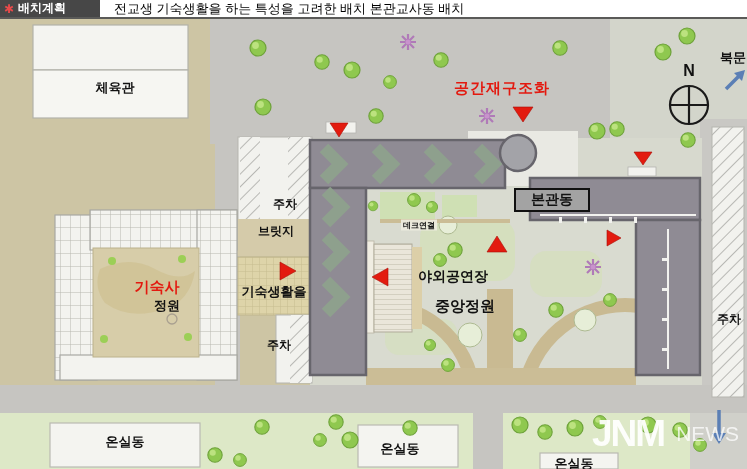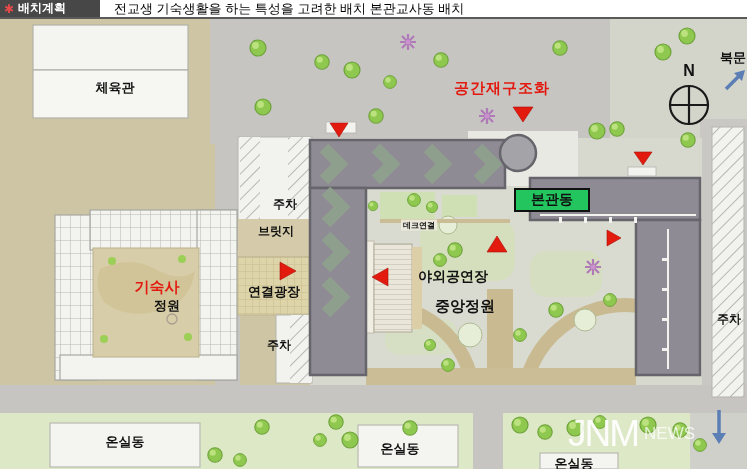--- a/index.html
+++ b/index.html
@@ -12,26 +12,26 @@
   .header-star { color:#e84a4a; font-size:12px; line-height:1; }
   .header-section { font-size:12px; font-weight:bold; letter-spacing:0px; }
   .header-title { flex:1; display:flex; align-items:center; padding-left:14px; font-size:13px; font-weight:normal; color:#000; }
 
   
   .map { position:absolute; top:19px; left:0; width:747px; height:450px; }
   .map svg { position:absolute; top:0; left:0; }
 
   .lbl { position:absolute; transform:translate(-50%,-50%); white-space:nowrap; font-weight:bold; color:#111; }
   .lbl-red { color:#e3190f; }
-  .lbl-box { background:#22c55e; border:2px solid #111; padding:1px 15px; }
+  .lbl-box { background:#a3a3a3; border:2px solid #111; padding:1px 15px; }
   .lbl-chip { background:rgba(238,235,222,.92); padding:0 2px; }
 
   .watermark { position:absolute; left:568px; top:396px; display:flex; align-items:center; pointer-events:none; }
-  .wm-brand { font-size:37px; font-weight:normal; letter-spacing:-2px; color:rgba(255,255,255,.92); line-height:1; }
-  .wm-suffix { font-size:17px; font-weight:normal; letter-spacing:0px; color:rgba(255,255,255,.75); margin-left:6px; line-height:1; }
+  .wm-brand { font-size:37px; font-weight:bold; letter-spacing:-2px; color:rgba(255,255,255,.92); line-height:1;margin-left:24px; }
+  .wm-suffix { font-size:21px; font-weight:normal; letter-spacing:0px; color:rgba(255,255,255,.75); margin-left:12px; line-height:1; }
 </style>
 </head>
 <body>
 
 <div class="page">
 
   <div class="header">
     <div class="header-left">
       <span class="header-star">✱</span>
       <span class="header-section">배치계획</span>
@@ -242,21 +242,21 @@
         <line x1="726" y1="70" x2="739" y2="57" stroke="#5b7fb5" stroke-width="3.5"></line>
         <polygon points="745,51 734,54 742,62" fill="#5b7fb5"></polygon>
       </g>
     </svg>
 
     <div class="lbl" style="left:115px; top:69px; font-size:13px;">체육관</div>
     <div class="lbl lbl-red" style="left:502px; top:69px; font-size:15px; letter-spacing:1px;">공간재구조화</div>
     <div class="lbl lbl-box" style="left:552px; top:181px; font-size:14px;">본관동</div>
     <div class="lbl" style="left:285px; top:185px; font-size:12px;">주차</div>
     <div class="lbl" style="left:276px; top:212px; font-size:12px;text-align:center;">브릿지</div>
-    <div class="lbl" style="left:274px; top:273px; font-size:13px;">연결광장</div>
+    <div class="lbl" style="left:274px; top:273px; font-size:13px;">기숙생활을</div>
     <div class="lbl lbl-red" style="left:157px; top:268px; font-size:15px;">기숙사</div>
     <div class="lbl" style="left:160px; top:287px; font-size:13px;margin-left:7px;">정원</div>
     <div class="lbl" style="left:453px; top:258px; font-size:14px;">야외공연장</div>
     <div class="lbl lbl-chip" style="left:419px; top:206px; font-size:8px;">데크연결</div>
     <div class="lbl" style="left:465px; top:287px; font-size:15px;">중앙정원</div>
     <div class="lbl" style="left:279px; top:326px; font-size:12px;">주차</div>
     <div class="lbl" style="left:729px; top:300px; font-size:12px;">주차</div>
     <div class="lbl" style="left:125px; top:423px; font-size:13px;">온실동</div>
     <div class="lbl" style="left:400px; top:430px; font-size:13px;">온실동</div>
     <div class="lbl" style="left:574px; top:445px; font-size:13px;">온실동</div>

